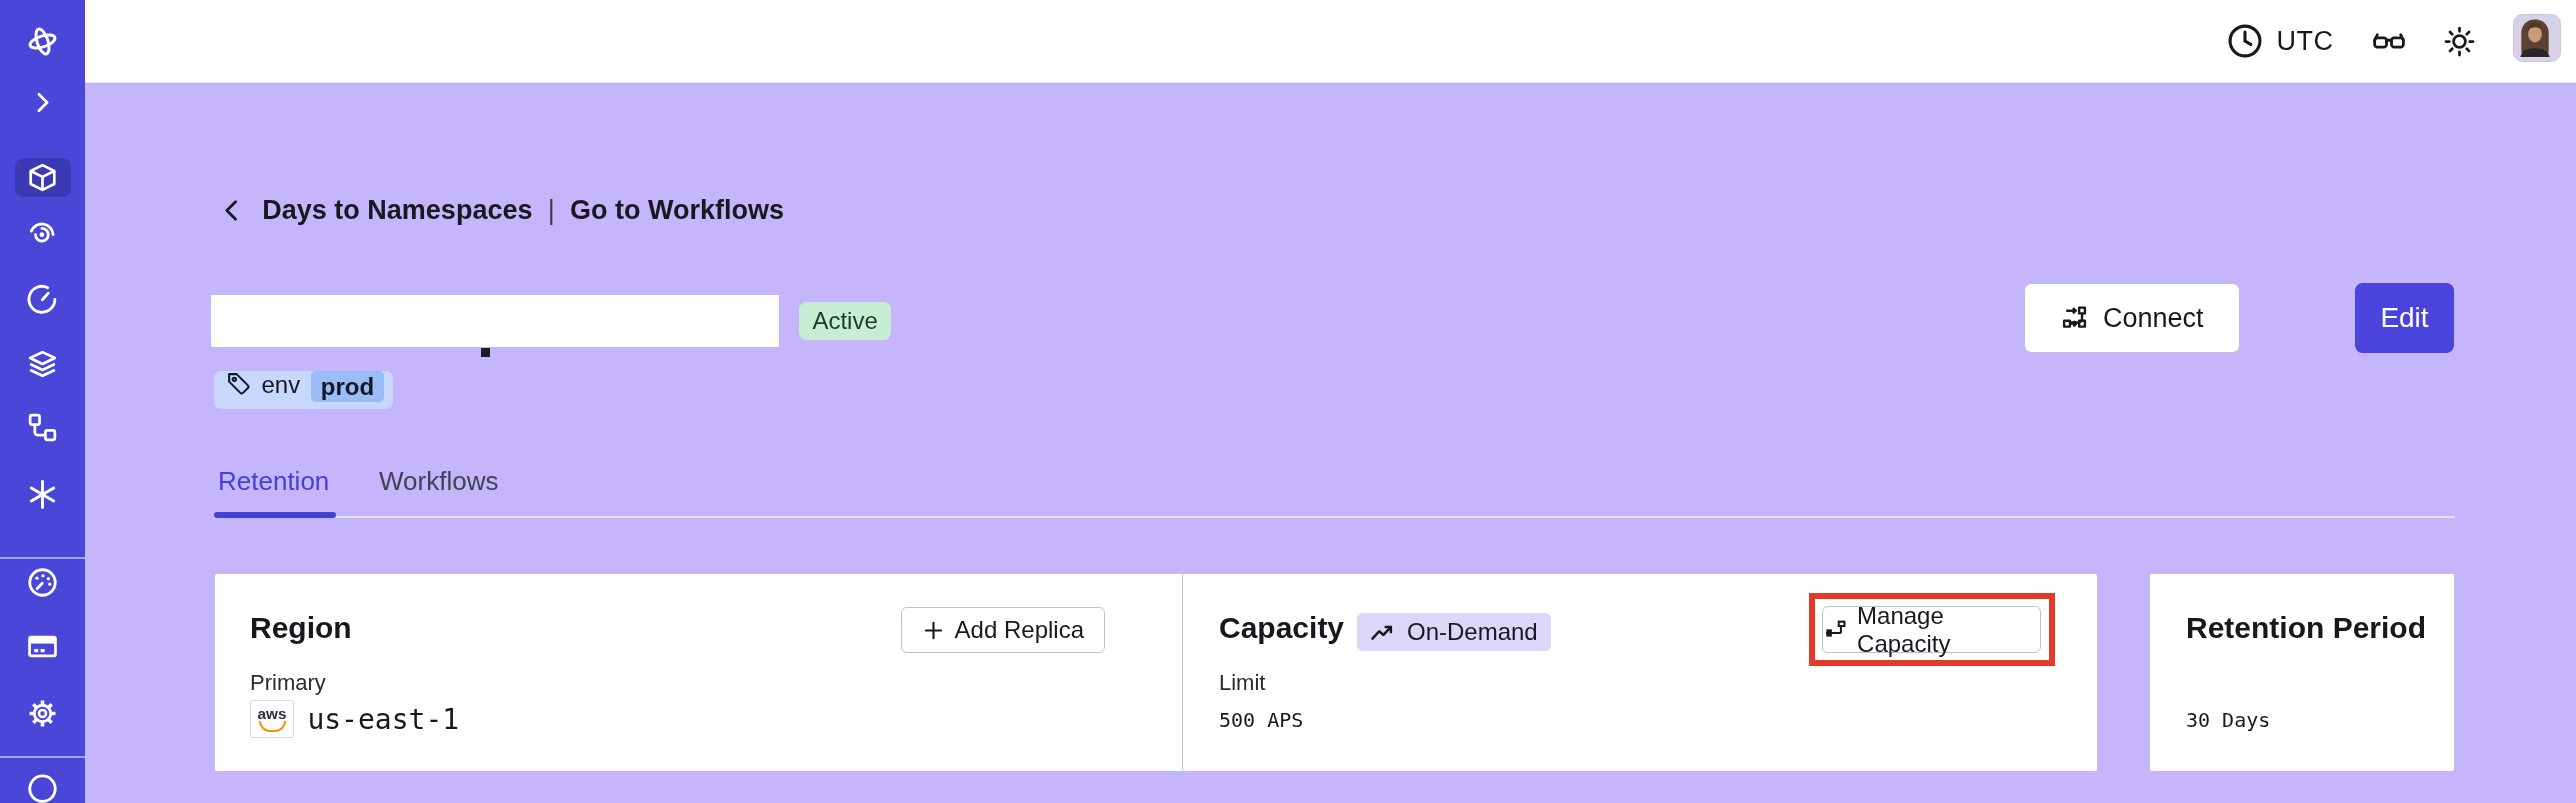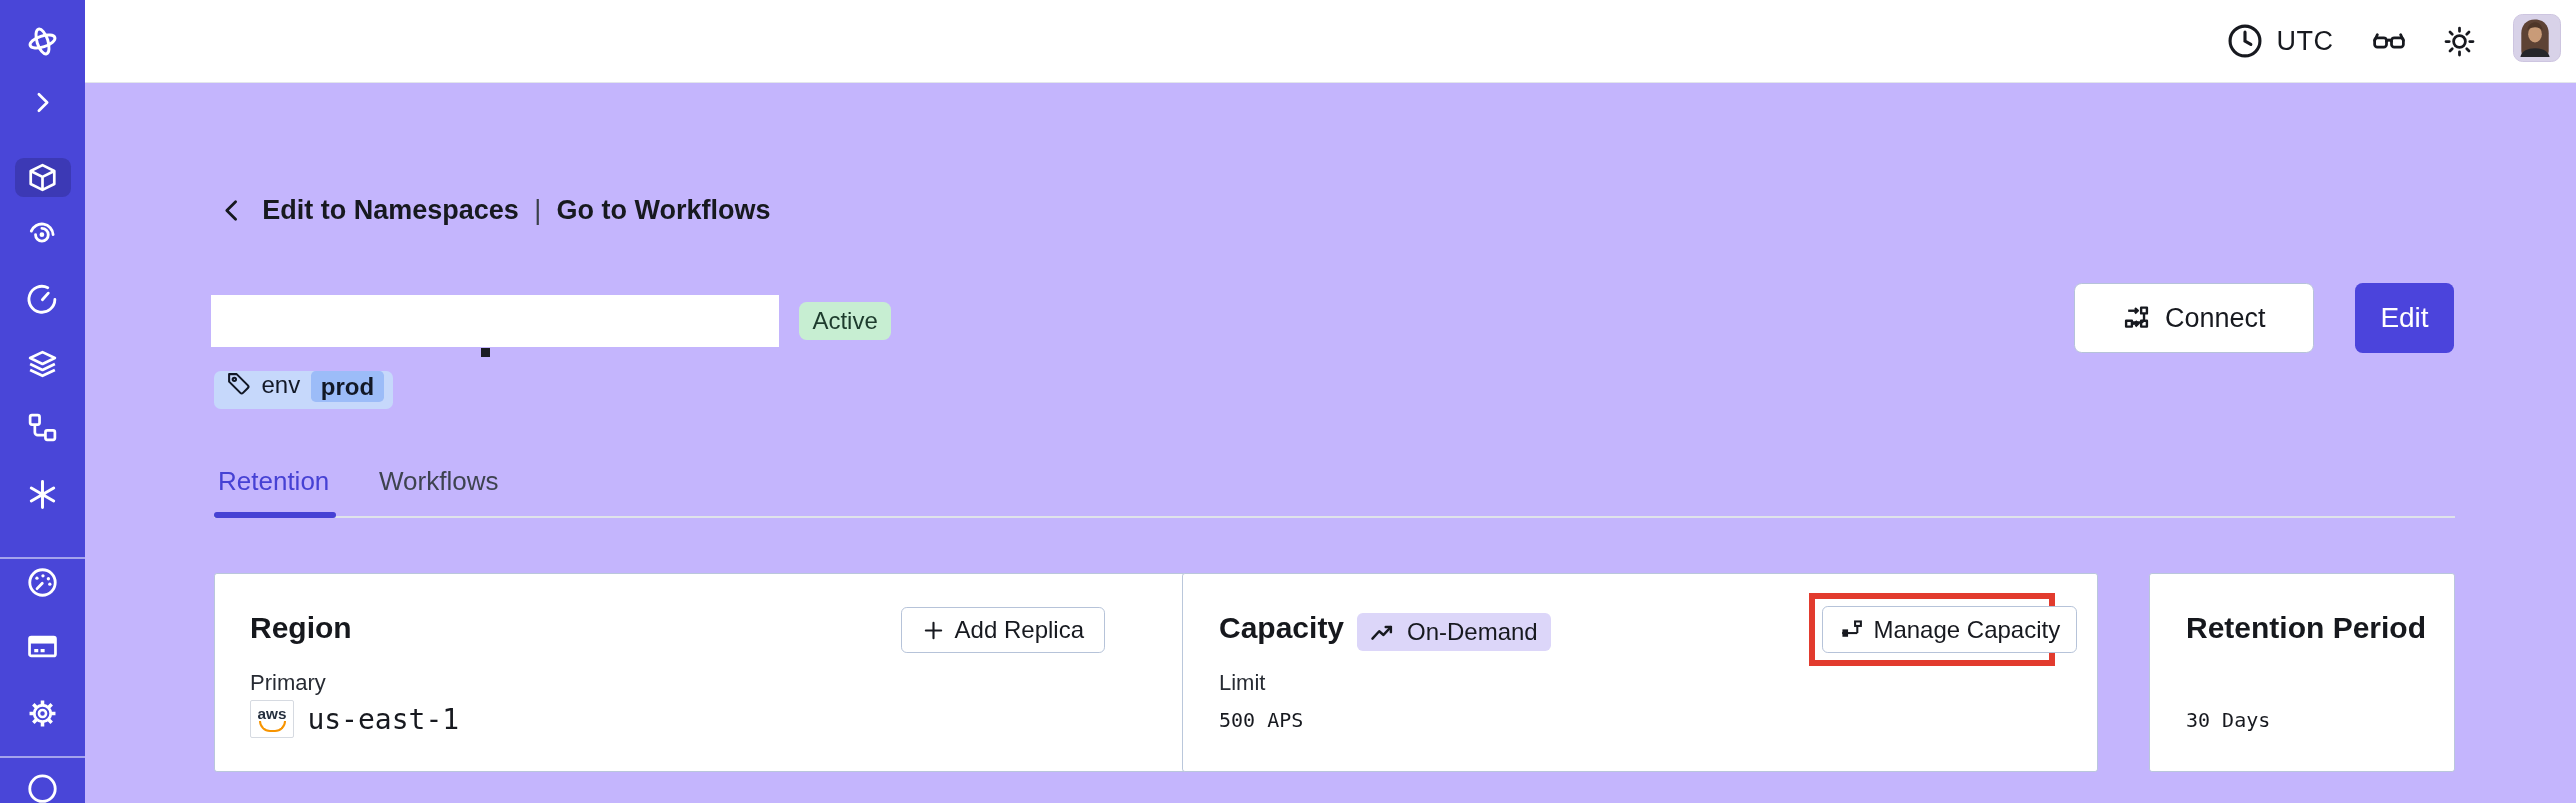--- a/index.html
+++ b/index.html
@@ -31,21 +31,21 @@
   .redact-dot{left:396px;top:264px;width:8.6px;height:8.6px;background:#1b1d22;}
   .badge-active{left:714px;top:218px;height:38px;padding:0 13.4px;border-radius:7.7px;
                 background:#c7eed2;color:#1d3b2d;font-size:24px;display:flex;align-items:center;}
   .tagchip{left:129px;top:287px;height:38px;padding:0 9.6px 0 11.5px;border-radius:6.7px;
            background:#c6d8fb;display:flex;align-items:flex-start;gap:11px;font-size:24px;color:#121826;cursor:pointer;}
   .tagchip .inner{background:#9cbcf8;border-radius:4.8px;height:31px;display:flex;align-items:center;
                   padding:0 9.6px;color:#121826;font-weight:bold;}
   .btn{display:flex;align-items:center;justify-content:center;gap:13.4px;background:#fff;
        border:1.9px solid #b6c3d9;border-radius:7.7px;font-size:27px;color:#17191f;cursor:pointer;box-sizing:border-box;}
   .btn-sm{border-radius:5.8px;font-size:24px;gap:9.6px;}
-  .btn-connect{left:1989px;top:199px;width:240px;height:70px;}
+  .btn-connect{left:1939px;top:199px;width:216px;height:70px;}
   .btn-edit{left:2270px;top:199px;width:99px;height:70px;background:#4b44dc;border:none;border-radius:7.7px;
             color:#ffffff;display:flex;align-items:center;justify-content:center;font-size:28px;cursor:pointer;}
   .tab{top:382px;font-size:26px;font-weight:500;cursor:pointer;}
   .tab-active{color:#4641d4;}
   .tab-idle{color:#3e4350;}
   .tab-underline{left:129px;top:428px;width:122px;height:5.8px;border-radius:2.9px;background:#4641d4;}
   .tab-border{left:129px;top:432px;width:2241px;height:1.9px;background:#dfe3ea;}
   .card{top:489px;height:199px;background:#ffffff;border:1.9px solid #bac7db;border-radius:2.9px;box-sizing:border-box;}
   .card-title{font-size:30px;font-weight:600;color:#16181d;}
   .card-label{font-size:22px;color:#272b33;}
@@ -184,21 +184,21 @@
       </svg>
     </div>
   </div>
 
   <div class="main">
 
     <div class="abs crumb">
       <svg width="29" height="29" viewBox="0 0 28 28" fill="none" stroke="#17191f" stroke-width="2.7" stroke-linecap="round" stroke-linejoin="round">
         <path d="M17 5.5L8.5 14l8.5 8.5"></path>
       </svg>
-      <span class="lnk">Edit to Namespaces</span>
+      <span class="lnk">Days to Namespaces</span>
       <span class="sep">|</span>
       <span class="lnk">Go to Workflows</span>
     </div>
 
     <div class="abs redact"></div>
     <div class="abs redact-dot"></div>
 
     <div class="abs badge-active">
       <span>Active</span>
     </div>
@@ -259,21 +259,21 @@
     </div>
     <div class="abs badge-ondemand">
       <svg width="27" height="23" viewBox="0 0 22 18" fill="none" stroke="#17191f" stroke-width="2" stroke-linecap="round" stroke-linejoin="round">
         <path d="M2 14l5.5-6 3.5 3 6-6.5"></path>
         <path d="M12.8 4.5H17v4.2"></path>
       </svg>
       <span>On-Demand</span>
     </div>
 
     <div class="abs hl-red"></div>
-    <div class="abs btn btn-sm" style="left:1737px;top:522px;width:255px;height:47px">
+    <div class="abs btn btn-sm" style="left:1737px;top:522px;width:219px;height:47px">
       <svg width="25" height="25" viewBox="0 0 28 28" fill="none" stroke="#17191f" stroke-width="2.3">
         <path d="M3.5 18h17"></path>
         <path d="M20.5 18V9.5"></path>
         <rect x="18" y="5" width="6.5" height="5"></rect>
         <rect x="5" y="15" width="4" height="6" fill="#17191f"></rect>
       </svg>
       <span>Manage Capacity</span>
     </div>
 
     <div class="abs card" style="left:2064px;width:306px">

